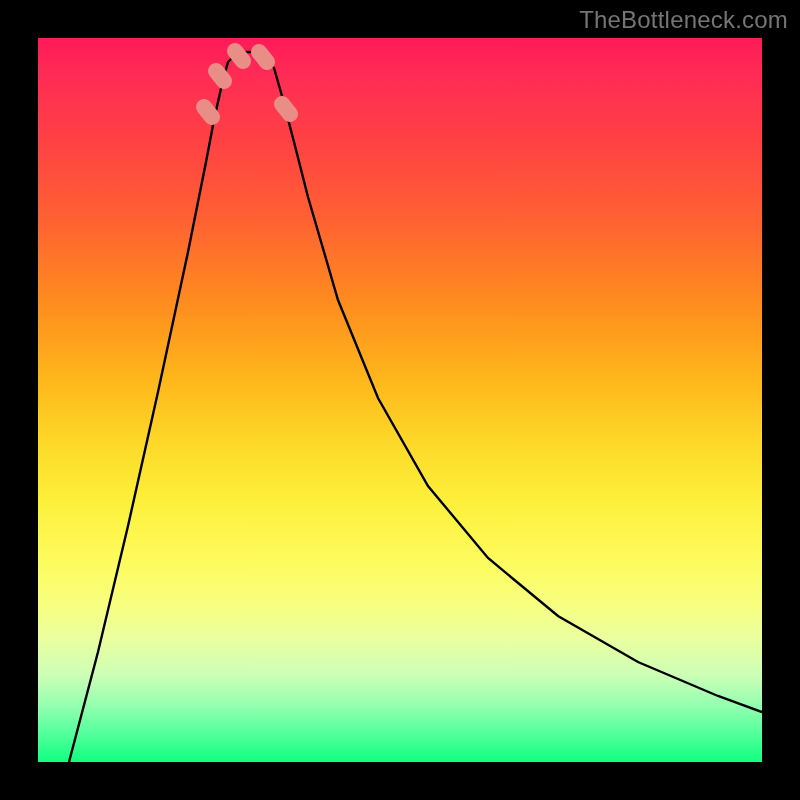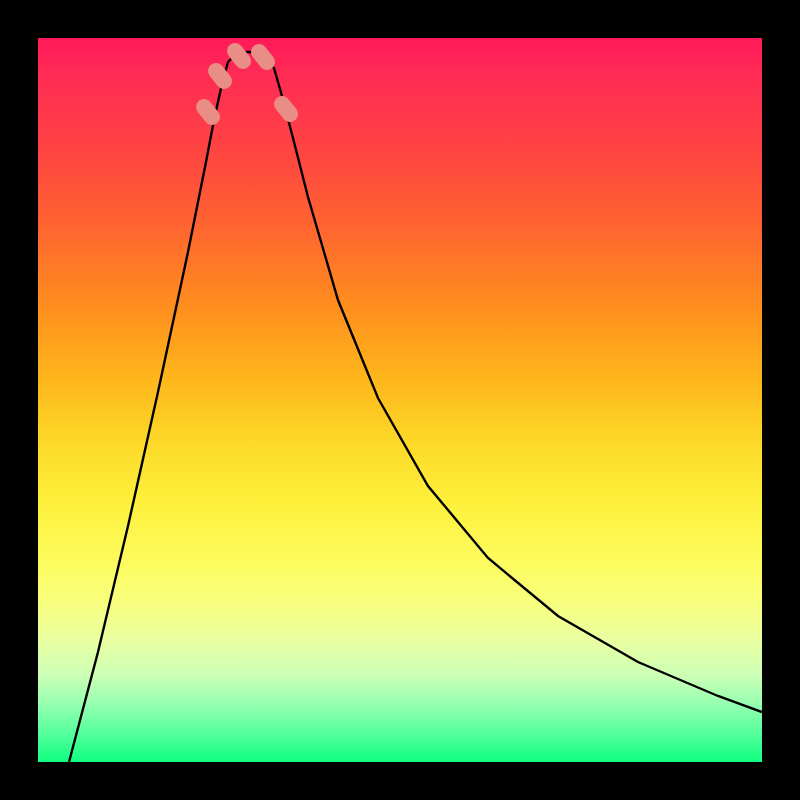--- a/index.html
+++ b/index.html
@@ -57,20 +57,21 @@
   svg.curve {
     position: absolute;
     top: 0;
     left: 0;
   }
 </style>
 </head>
 <body>
 
 <div class="frame">
+  <div class="watermark">TheBottleneck.com</div>
 
   <div class="plot">
     <svg class="curve" width="724" height="724" viewBox="0 0 724 724">
       <path id="curve-path" fill="none" stroke="#000000" stroke-width="2.4" d="M31 724 L60 614 L90 488 L120 354 L150 214 L168 124 L176 82 L184 46 L190 24 L198 16 L208 14 L216 14 L226 18 L236 30 L244 58 L256 104 L270 159 L300 262 L340 360 L390 448 L450 520 L520 578 L600 624 L680 658 L724 674"></path>
       <g id="markers">
           <line x1="166" y1="69" x2="174" y2="79" stroke="#e98e87" stroke-width="16" stroke-linecap="round"></line>
           <line x1="178" y1="33" x2="186" y2="43" stroke="#e98e87" stroke-width="16" stroke-linecap="round"></line>
           <line x1="197" y1="13" x2="205" y2="23" stroke="#e98e87" stroke-width="16" stroke-linecap="round"></line>
           <line x1="221" y1="14" x2="229" y2="24" stroke="#e98e87" stroke-width="16" stroke-linecap="round"></line>
           <line x1="244" y1="66" x2="252" y2="76" stroke="#e98e87" stroke-width="16" stroke-linecap="round"></line>

